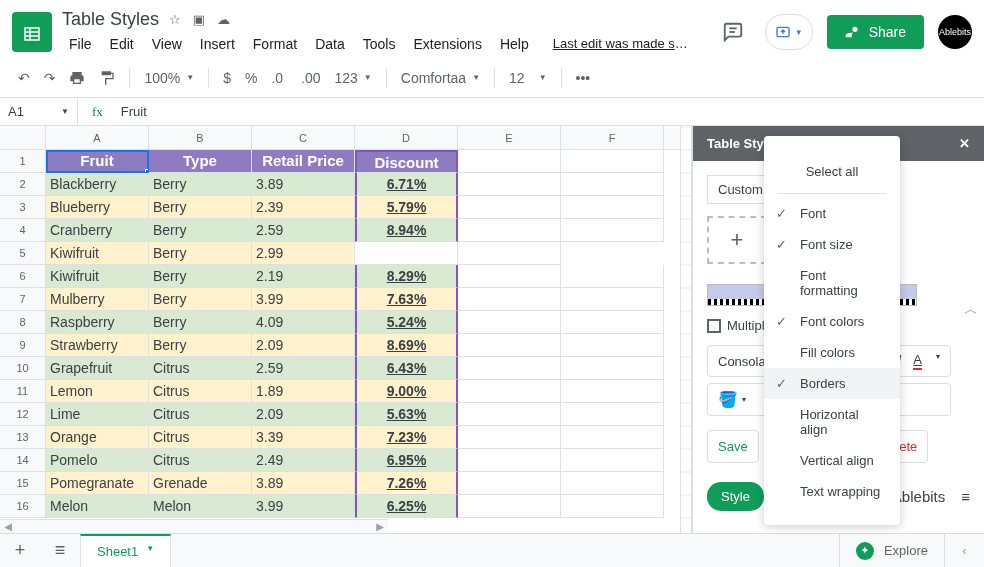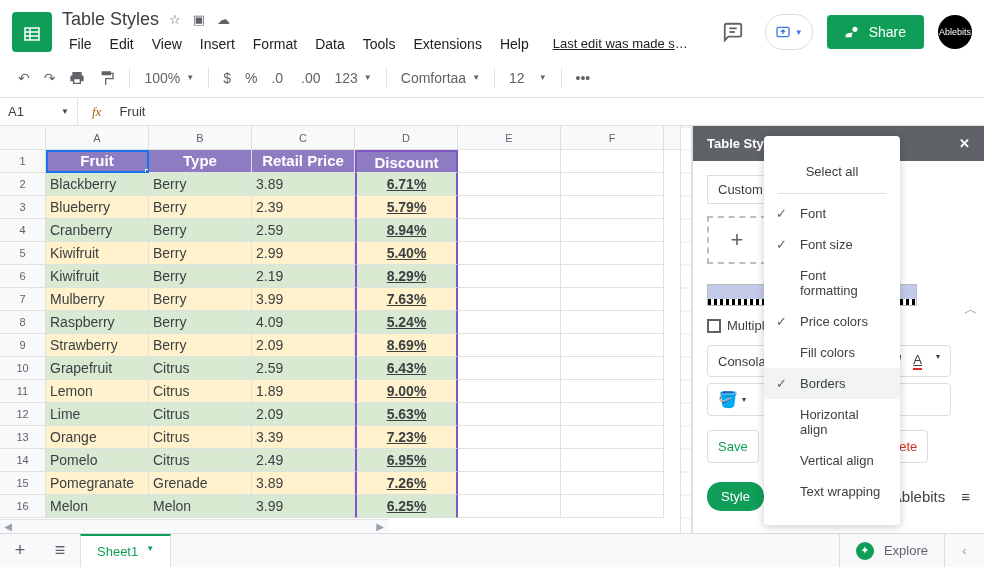--- a/index.html
+++ b/index.html
@@ -24,21 +24,21 @@
 
 
 .toolbar { display: flex; align-items: center; padding: 4px 12px; height: 40px; border-bottom: 1px solid #e0e0e0; gap: 2px; color: #5f6368; }
 .toolbar .sep { width: 1px; height: 20px; background: #e0e0e0; margin: 0 6px; }
 .toolbar .tbtn { padding: 4px 6px; cursor: pointer; border-radius: 2px; display: flex; align-items: center; gap: 4px; font-size: 14px; }
 .small-arrow { font-size: 8px; margin-left: 2px; }
 
 
 .formula-bar { display: flex; align-items: center; height: 28px; border-bottom: 1px solid #e0e0e0; font-size: 13px; }
 .name-box { width: 78px; padding: 0 8px; border-right: 1px solid #e0e0e0; display: flex; align-items: center; justify-content: space-between; height: 100%; }
-.fx { padding: 0 14px; font-style: italic; color: #a16207; font-family: serif; }
+.fx { padding: 0 14px; color: #15803d; font-family: serif; }
 .formula-input { flex: 1; padding: 0 4px; }
 
 
 .main { display: flex; height: 407px; position: relative; }
 .sheet-area { flex: 1; overflow: hidden; position: relative; }
 .col-headers { display: flex; height: 24px; background: #f8f9fa; border-bottom: 1px solid #e0e0e0; font-size: 11px; color: #5f6368; }
 .corner { width: 46px; border-right: 1px solid #e0e0e0; }
 .col-h { width: 103px; text-align: center; line-height: 24px; border-right: 1px solid #e0e0e0; }
 .grid-body { display: flex; }
 .row-headers { width: 46px; }
@@ -277,21 +277,20 @@
             <div class="cell">Berry</div>
             <div class="cell">2.59</div>
             <div class="cell bold discount">8.94%</div>
             <div class="cell" style="background: rgb(255, 255, 255);"></div>
             <div class="cell" style="background: rgb(255, 255, 255);"></div>
           </div>
           <div class="row even">
             <div class="cell">Kiwifruit</div>
             <div class="cell">Berry</div>
             <div class="cell">2.99</div>
-            <div class="cell bold discount">5.40%</div>
             <div class="cell" style="background: rgb(255, 255, 255);"></div>
             <div class="cell" style="background: rgb(255, 255, 255);"></div>
           </div>
           <div class="row odd">
             <div class="cell">Kiwifruit</div>
             <div class="cell">Berry</div>
             <div class="cell">2.19</div>
             <div class="cell bold discount">8.29%</div>
             <div class="cell" style="background: rgb(255, 255, 255);"></div>
             <div class="cell" style="background: rgb(255, 255, 255);"></div>
@@ -455,19 +454,19 @@
   </div>
   <div class="chevr">‹</div>
 </div>
 
 <div class="ctx-menu" id="ctx-menu">
   <div class="ctx-top">Select all</div>
   <div class="ctx-divider"></div>
 <div class="ctx-item checked">Font</div>
     <div class="ctx-item checked">Font size</div>
     <div class="ctx-item">Font formatting</div>
-    <div class="ctx-item checked">Price colors</div>
+    <div class="ctx-item checked">Font colors</div>
     <div class="ctx-item">Fill colors</div>
     <div class="ctx-item checked hover">Borders</div>
     <div class="ctx-item">Horizontal align</div>
     <div class="ctx-item">Vertical align</div>
     <div class="ctx-item">Text wrapping</div>
   </div>
 
 </body></html>

